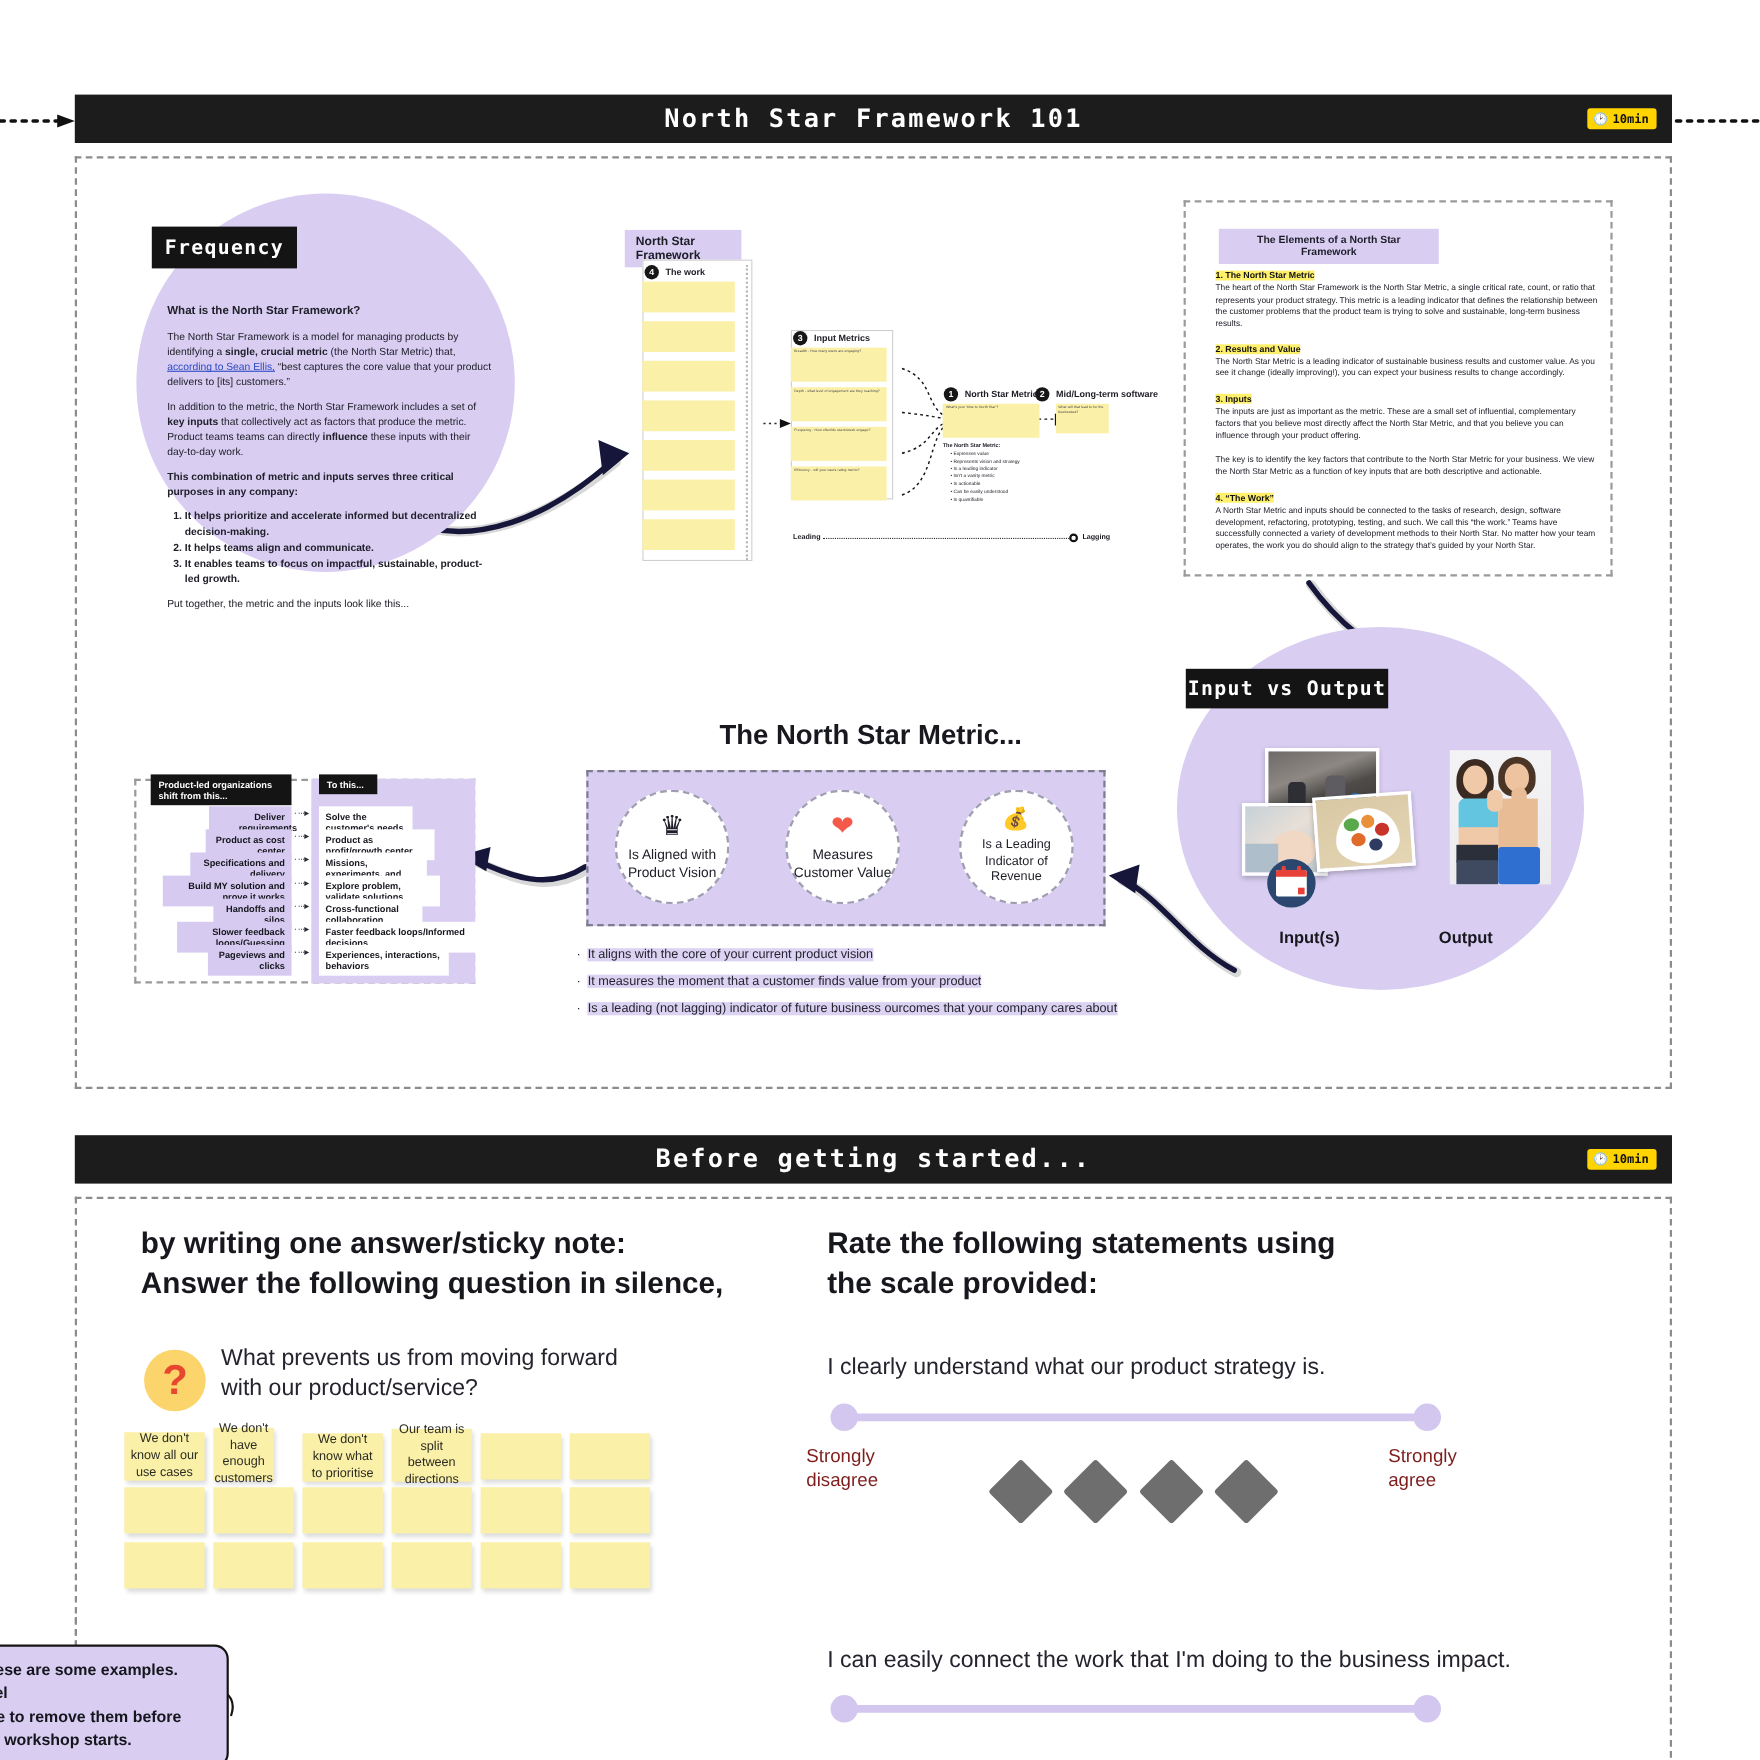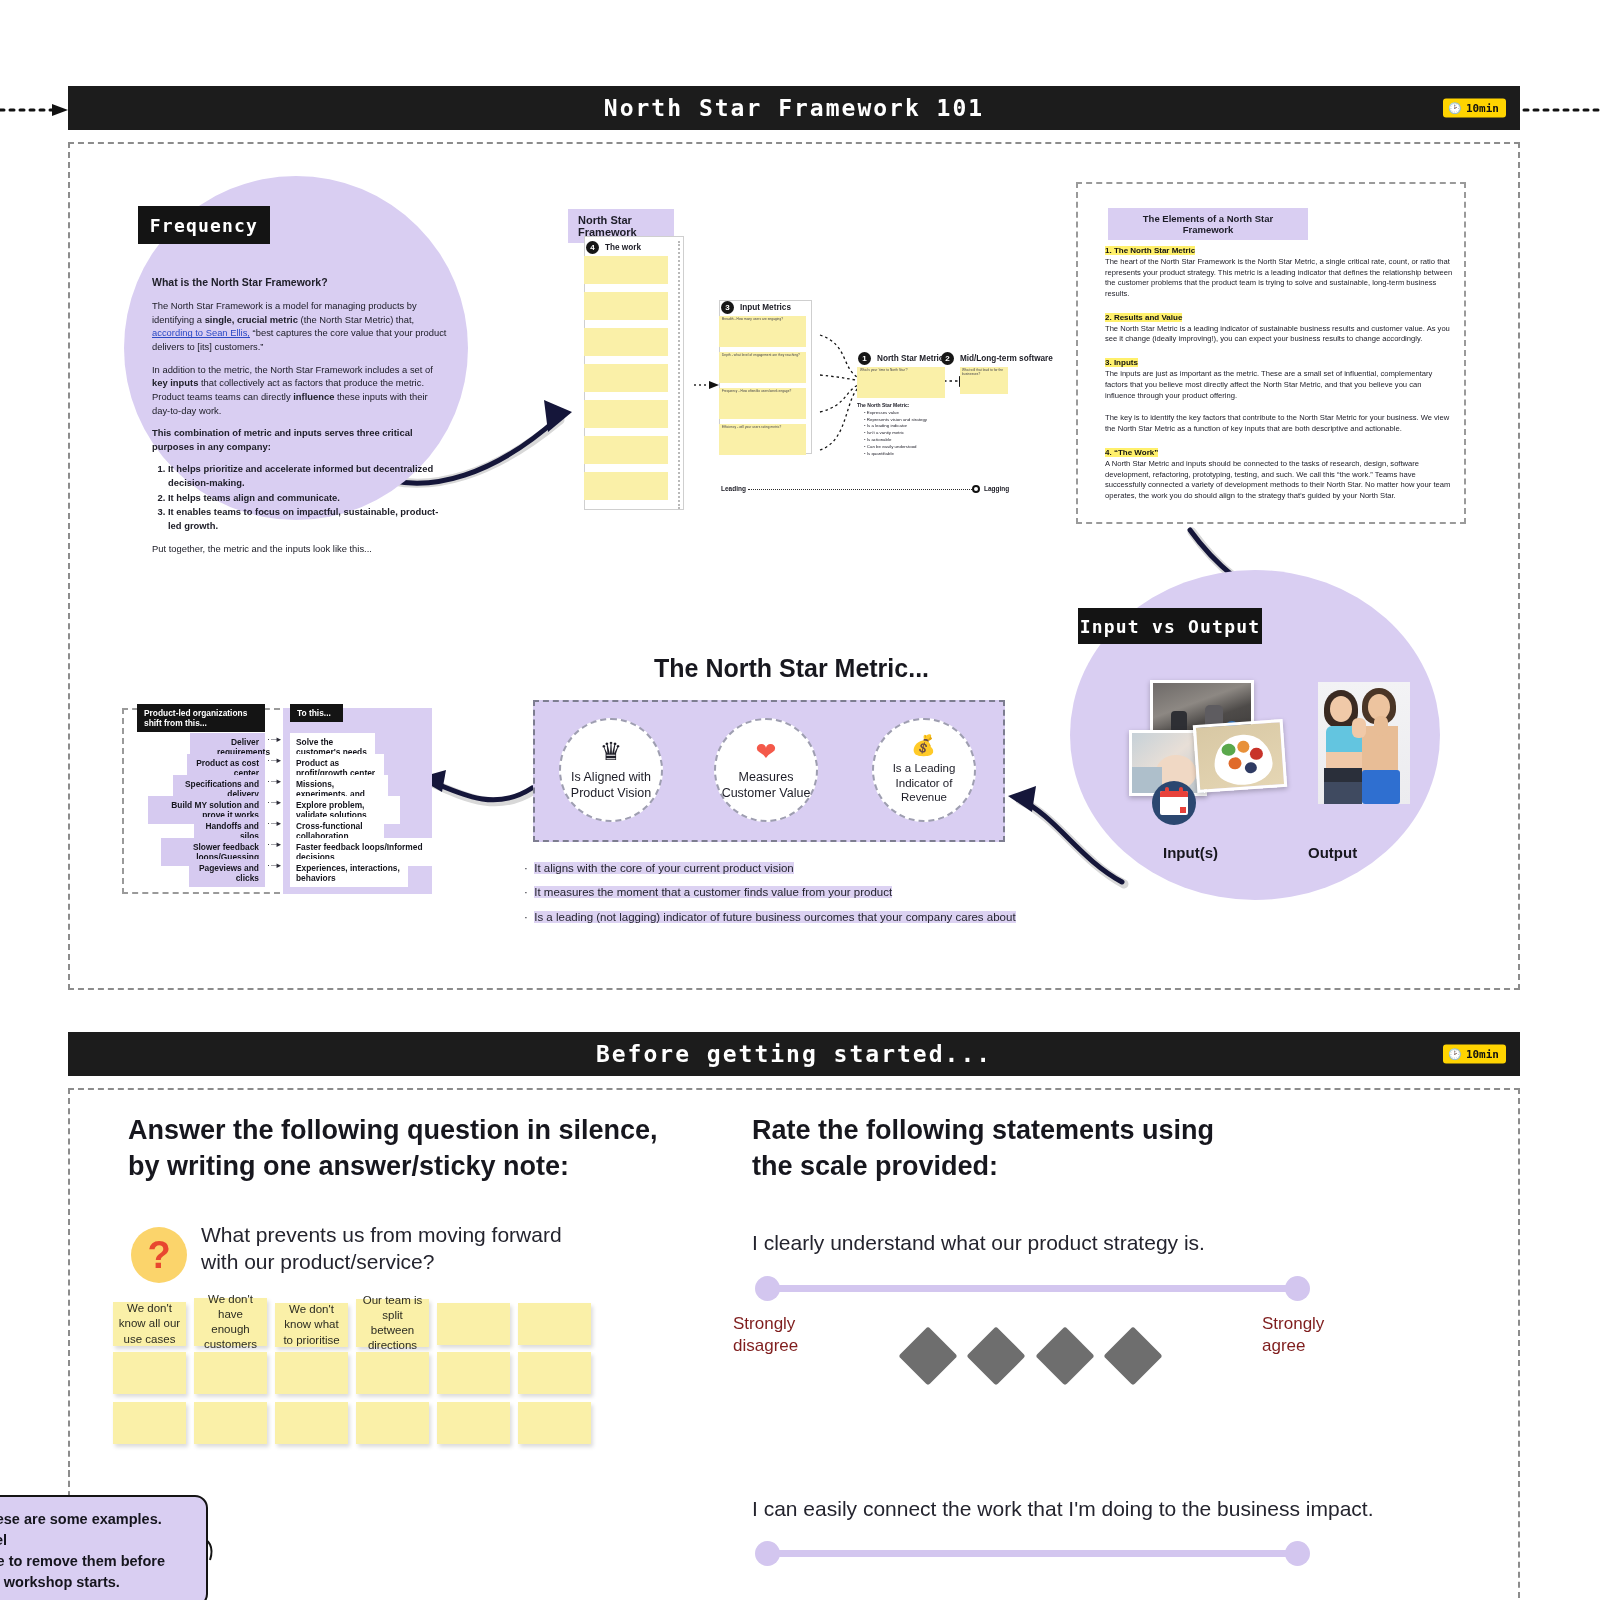--- a/index.html
+++ b/index.html
@@ -412,21 +412,21 @@
 
   <div class="st-lav" style="left:190px; top:733px; width:75px;padding-left:27px;">
     <span>Deliver requirements</span></div>
   <div class="st-arrow" style="left:267px; top:734px;">·&nbsp;···▸</div>
   <div class="st-wht" style="left:290px; top:733px; width:85px;">
     <span>Solve the customer's needs</span></div>
 
   <div class="st-lav" style="left:187px; top:754px; width:78px;">
     <span>Product as cost center</span></div>
   <div class="st-arrow" style="left:267px; top:755px;">·&nbsp;···▸</div>
-  <div class="st-wht" style="left:290px; top:754px; width:94px;">
+  <div class="st-wht" style="left:290px; top:754px; width:105px;">
     <span>Product as profit/growth center</span></div>
 
   <div class="st-lav" style="left:173px; top:775px; width:92px;">
     <span>Specifications and delivery</span></div>
   <div class="st-arrow" style="left:267px; top:776px;">·&nbsp;···▸</div>
   <div class="st-wht" style="left:290px; top:775px; width:98px;">
     <span>Missions, experiments, and bets</span></div>
 
   <div class="st-lav" style="left:148px; top:796px; width:117px;">
     <span>Build MY solution and prove it works</span></div>
@@ -487,33 +487,33 @@
   <div class="sec-bar" style="left:68px; top:1032px; width:1452px; height:44px;">
     <span class="sec-title">Before getting started...</span>
     <div class="timer-badge">
       <span class="clock">🕑</span>
       <span>10min</span>
     </div>
   </div>
   <div class="dash-frame" style="left:68px; top:1088px; width:1452px; height:520px; border-bottom:none;"></div>
 
   <div class="bq-h" style="left:128px; top:1113px; width:540px;">
+    <div>by writing one answer/sticky note:</div>
     <div>Answer the following question in silence,</div>
-    <div>by writing one answer/sticky note:</div>
   </div>
   <div class="qmark" style="left:131px; top:1227px;">?</div>
   <div class="bq-sub" style="left:201px; top:1221px; width:420px;">
     <div>What prevents us from moving forward</div>
     <div>with our product/service?</div>
   </div>
 
   <div class="note" style="left:113px; top:1302px; width:73px; height:44px;">
       <span>We don't know all our use cases</span>
     </div>
-  <div class="note" style="left:194px; top:1298px; width:73px; height:48px;">
+  <div class="note" style="left:194px; top:1298px; width:55px; height:48px;">
       <span>We don't have enough customers</span>
     </div>
   <div class="note" style="left:275px; top:1303px; width:73px; height:44px;">
       <span>We don't know what to prioritise</span>
     </div>
   <div class="note" style="left:356px; top:1299px; width:73px; height:48px;">
       <span>Our team is split between directions</span>
     </div>
   <div class="note" style="left:437px; top:1303px; width:73px; height:42px;">
       <span></span>

